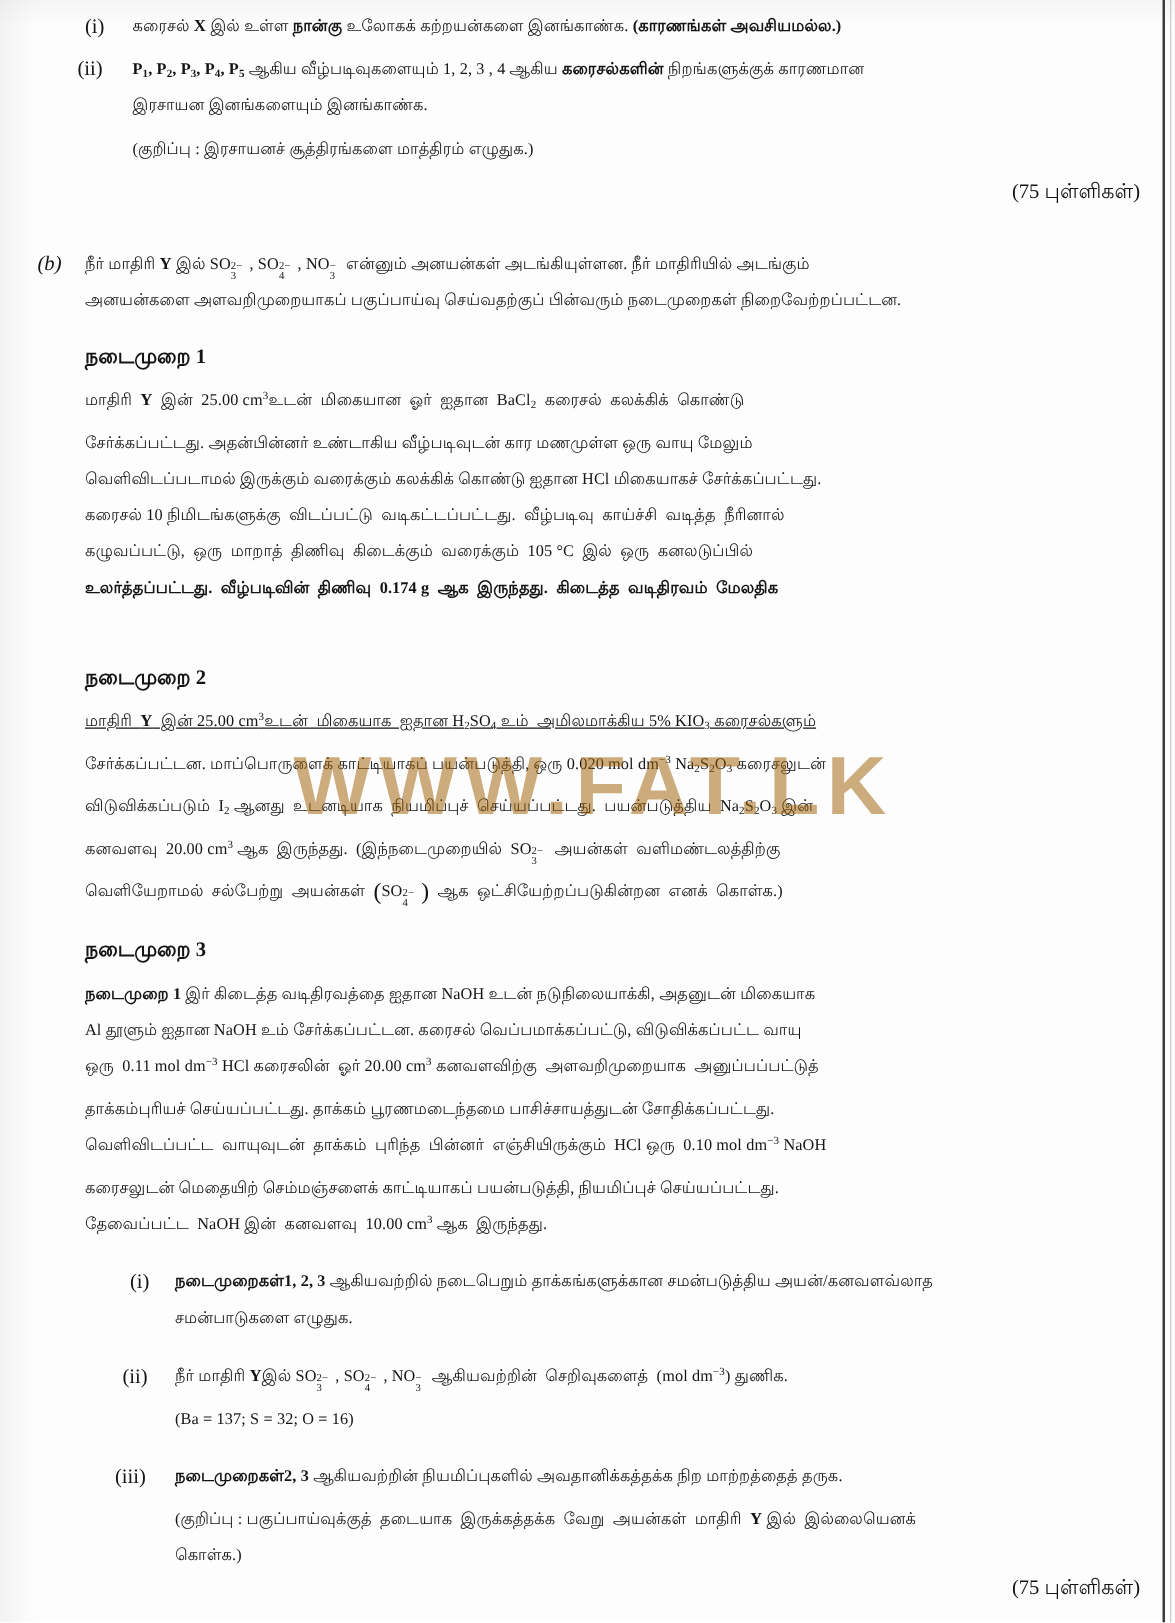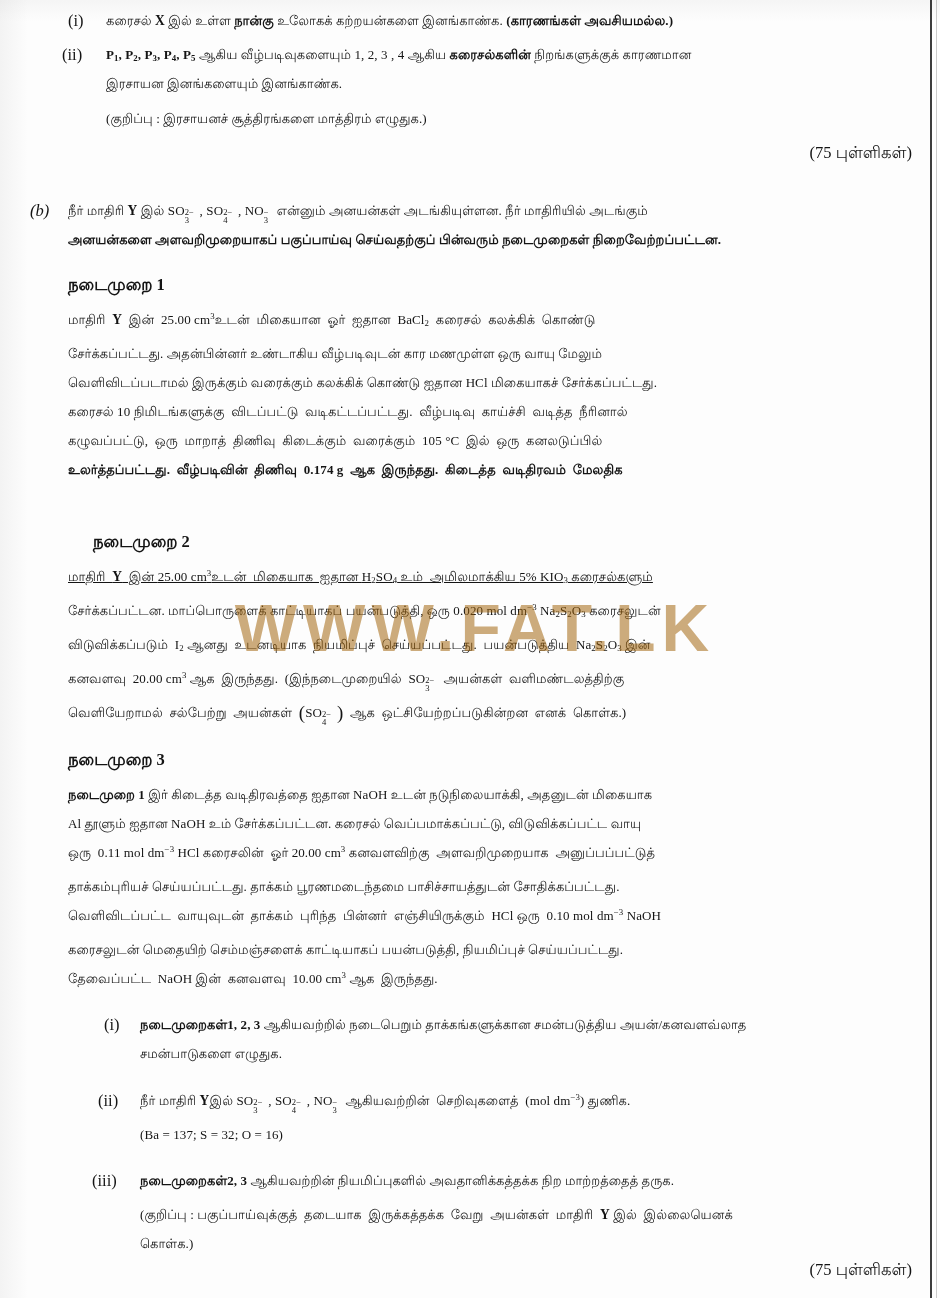--- a/index.html
+++ b/index.html
@@ -193,42 +193,42 @@
     <div class="marker italic" style="left:30px; top:196px;">(b)</div>
     <div class="para" style="left:68px; top:196px; width:844px;">
       <span>நீர் மாதிரி</span>
       <span class="chem bold" style="font-size:1.04em;">Y</span>
       <span>இல்</span>
       <span class="chem">SO<span class="ion"><span class="s-sub">3</span><span class="s-sup">2−</span></span><span class="ionpad2"></span></span>,
       <span class="chem">SO<span class="ion"><span class="s-sub">4</span><span class="s-sup">2−</span></span><span class="ionpad2"></span></span>,
       <span class="chem">NO<span class="ion"><span class="s-sub">3</span><span class="s-sup">−</span></span><span class="ionpad"></span></span>
       <span>என்னும் அனயன்கள் அடங்கியுள்ளன. நீர் மாதிரியில் அடங்கும்</span>
     </div>
-    <div class="para" style="left:68px; top:225px; width:844px;font-weight:bold;">அனயன்களை அளவறிமுறையாகப் பகுப்பாய்வு செய்வதற்குப் பின்வரும் நடைமுறைகள் நிறைவேற்றப்பட்டன.</div>
+    <div class="para" style="left:68px; top:225px; width:844px;">அனயன்களை அளவறிமுறையாகப் பகுப்பாய்வு செய்வதற்குப் பின்வரும் நடைமுறைகள் நிறைவேற்றப்பட்டன.</div>
 
     <div class="step-head" style="left:68px; top:271px;">நடைமுறை 1</div>
 
     <div class="para" style="left:68px; top:305px; width:844px;">
       மாதிரி &nbsp;<span class="chem bold" style="font-size:1.04em;">Y</span>&nbsp; இன் &nbsp;<span class="chem">25.00 cm<sup>3</sup></span>உடன் &nbsp;மிகையான &nbsp;ஓர் &nbsp;ஐதான &nbsp;<span class="chem">BaCl<sub>2</sub></span> &nbsp;கரைசல் &nbsp;கலக்கிக் &nbsp;கொண்டு
     </div>
     <div class="para" style="left:68px; top:339px; width:844px;">சேர்க்கப்பட்டது.  அதன்பின்னர்  உண்டாகிய  வீழ்படிவுடன்  கார  மணமுள்ள  ஒரு  வாயு  மேலும்</div>
     <div class="para" style="left:68px; top:368px; width:844px;">
       வெளிவிடப்படாமல் இருக்கும் வரைக்கும் கலக்கிக் கொண்டு ஐதான <span class="chem">HCl</span> மிகையாகச் சேர்க்கப்பட்டது.
     </div>
     <div class="para" style="left:68px; top:397px; width:844px;">
       கரைசல் <span class="chem">10</span> நிமிடங்களுக்கு &nbsp;விடப்பட்டு &nbsp;வடிகட்டப்பட்டது. &nbsp;வீழ்படிவு &nbsp;காய்ச்சி &nbsp;வடித்த &nbsp;நீரினால்
     </div>
     <div class="para" style="left:68px; top:426px; width:844px;">
       கழுவப்பட்டு, &nbsp;ஒரு &nbsp;மாறாத் &nbsp;திணிவு &nbsp;கிடைக்கும் &nbsp;வரைக்கும் &nbsp;<span class="chem">105 °C</span> &nbsp;இல் &nbsp;ஒரு &nbsp;கனலடுப்பில்
     </div>
     <div class="para" style="left:68px; top:455px; width:844px;font-weight:bold;">
       உலர்த்தப்பட்டது. &nbsp;வீழ்படிவின் &nbsp;திணிவு &nbsp;<span class="chem">0.174 g</span> &nbsp;ஆக &nbsp;இருந்தது. &nbsp;கிடைத்த &nbsp;வடிதிரவம் &nbsp;மேலதிக
     </div>
 
-    <div class="step-head" style="left:68px; top:528px;margin-left:25px;">நடைமுறை 2</div>
+    <div class="step-head" style="left:68px; top:528px;">நடைமுறை 2</div>
 
     <div class="para" style="left:68px; top:562px; width:844px;text-decoration:underline;">
       மாதிரி &nbsp;<span class="chem bold" style="font-size:1.04em;">Y</span>&nbsp; இன் <span class="chem">25.00 cm<sup>3</sup></span>உடன் &nbsp;மிகையாக &nbsp;ஐதான <span class="chem">H<sub>2</sub>SO<sub>4</sub></span> உம் &nbsp;அமிலமாக்கிய <span class="chem">5% KIO<sub>3</sub></span> கரைசல்களும்
     </div>
     <div class="para" style="left:68px; top:596px; width:844px;">
       சேர்க்கப்பட்டன. மாப்பொருளைக் காட்டியாகப் பயன்படுத்தி, ஒரு <span class="chem">0.020 mol dm<sup>−3</sup></span> <span class="chem">Na<sub>2</sub>S<sub>2</sub>O<sub>3</sub></span> கரைசலுடன்
     </div>
     <div class="para" style="left:68px; top:630px; width:844px;">
       விடுவிக்கப்படும் &nbsp;<span class="chem">I<sub>2</sub></span> ஆனது &nbsp;உடனடியாக &nbsp;நியமிப்புச் &nbsp;செய்யப்பட்டது. &nbsp;பயன்படுத்திய &nbsp;<span class="chem">Na<sub>2</sub>S<sub>2</sub>O<sub>3</sub></span> இன்
     </div>

